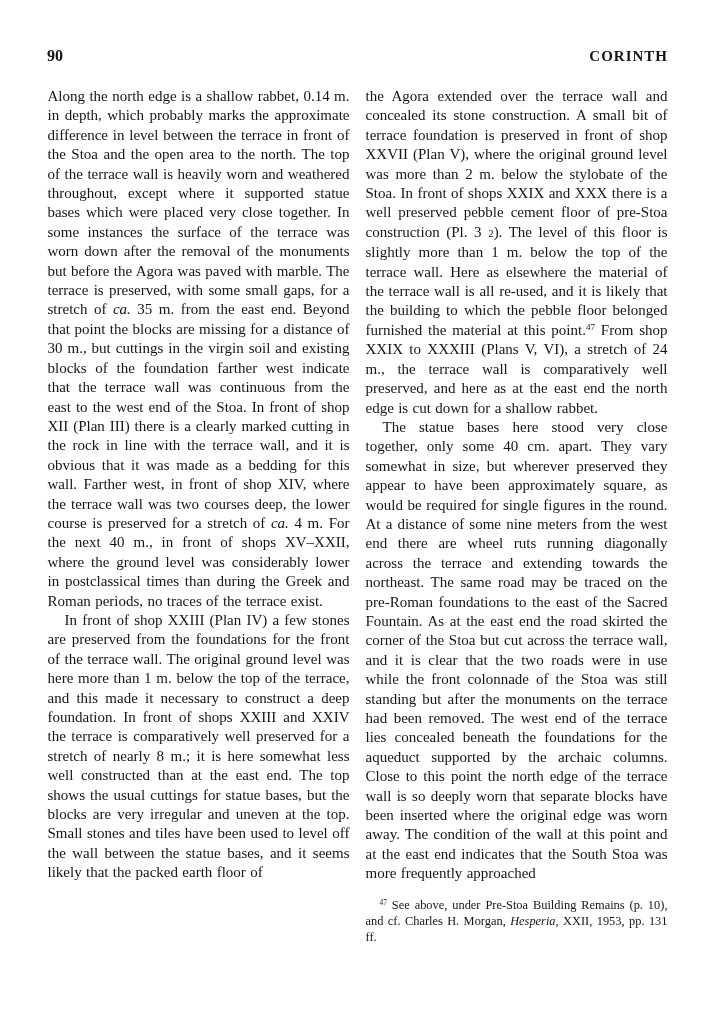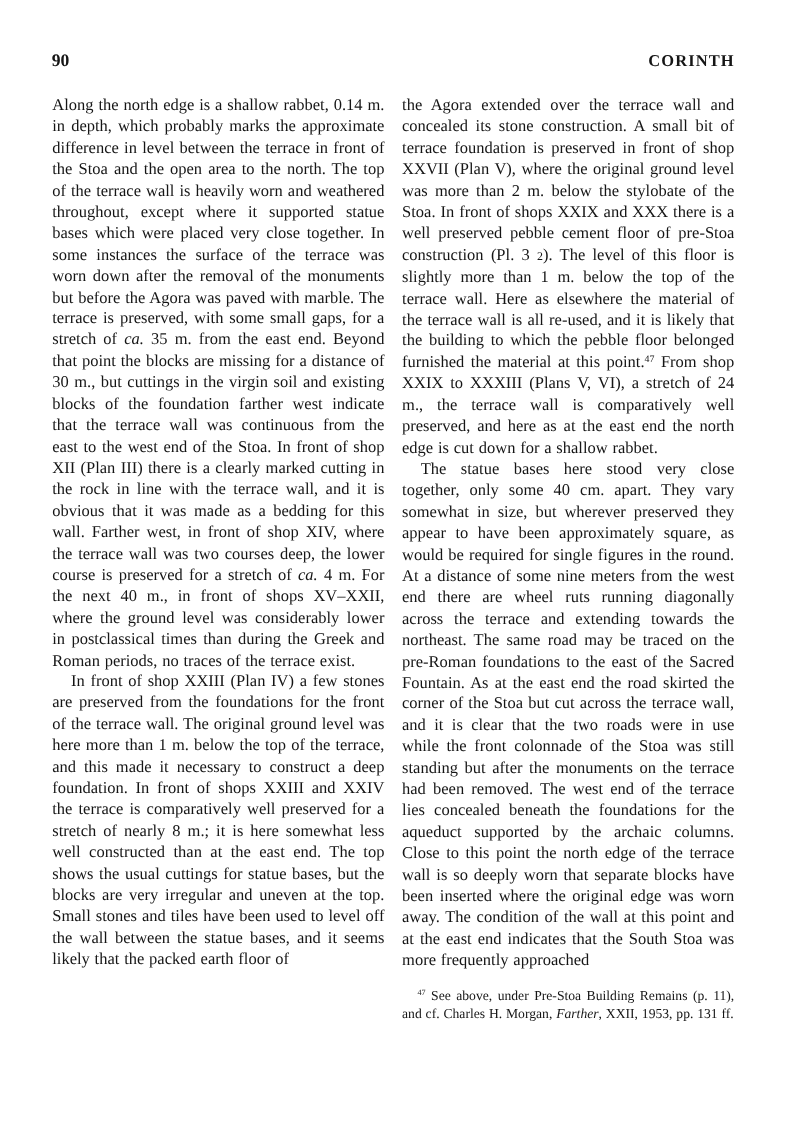--- a/index.html
+++ b/index.html
@@ -79,18 +79,18 @@
     <div class="col">
         <p class="para"><span>Along the north edge is a shallow rabbet, 0.14 m. in depth, which probably marks the approximate difference in level between the terrace in front of the Stoa and the open area to the north. The top of the terrace wall is heavily worn and weathered throughout, except where it supported statue bases which were placed very close together. In some instances the surface of the terrace was worn down after the removal of the monuments but before the Agora was paved with marble. The terrace is preserved, with some small gaps, for a stretch of </span><span class="it">ca.</span><span> 35 m. from the east end. Beyond that point the blocks are missing for a distance of 30 m., but cuttings in the virgin soil and existing blocks of the foundation farther west indicate that the terrace wall was continuous from the east to the west end of the Stoa. In front of shop XII (Plan III) there is a clearly marked cutting in the rock in line with the terrace wall, and it is obvious that it was made as a bedding for this wall. Farther west, in front of shop XIV, where the terrace wall was two courses deep, the lower course is preserved for a stretch of </span><span class="it">ca.</span><span> 4 m. For the next 40 m., in front of shops XV–XXII, where the ground level was considerably lower in postclassical times than during the Greek and Roman periods, no traces of the terrace exist.</span></p>
         <p class="para indent"><span>In front of shop XXIII (Plan IV) a few stones are preserved from the foundations for the front of the terrace wall. The original ground level was here more than 1 m. below the top of the terrace, and this made it necessary to construct a deep foundation. In front of shops XXIII and XXIV the terrace is comparatively well preserved for a stretch of nearly 8 m.; it is here somewhat less well constructed than at the east end. The top shows the usual cuttings for statue bases, but the blocks are very irregular and uneven at the top. Small stones and tiles have been used to level off the wall between the statue bases, and it seems likely that the packed earth floor of</span></p>
       </div>
     <div class="col">
       <div>
           <p class="para"><span>the Agora extended over the terrace wall and concealed its stone construction. A small bit of terrace foundation is preserved in front of shop XXVII (Plan V), where the original ground level was more than 2 m. below the stylobate of the Stoa. In front of shops XXIX and XXX there is a well preserved pebble cement floor of pre-Stoa construction (Pl. 3 </span><span class="sm">2</span><span>). The level of this floor is slightly more than 1 m. below the top of the terrace wall. Here as elsewhere the material of the terrace wall is all re-used, and it is likely that the building to which the pebble floor belonged furnished the material at this point.</span><span class="sup">47</span><span> From shop XXIX to XXXIII (Plans V, VI), a stretch of 24 m., the terrace wall is comparatively well preserved, and here as at the east end the north edge is cut down for a shallow rabbet.</span></p>
           <p class="para indent"><span>The statue bases here stood very close together, only some 40 cm. apart. They vary somewhat in size, but wherever preserved they appear to have been approximately square, as would be required for single figures in the round. At a distance of some nine meters from the west end there are wheel ruts running diagonally across the terrace and extending towards the northeast. The same road may be traced on the pre-Roman foundations to the east of the Sacred Fountain. As at the east end the road skirted the corner of the Stoa but cut across the terrace wall, and it is clear that the two roads were in use while the front colonnade of the Stoa was still standing but after the monuments on the terrace had been removed. The west end of the terrace lies concealed beneath the foundations for the aqueduct supported by the archaic columns. Close to this point the north edge of the terrace wall is so deeply worn that separate blocks have been inserted where the original edge was worn away. The condition of the wall at this point and at the east end indicates that the South Stoa was more frequently approached</span></p>
         </div>
       <div class="footnote-block">
-          <p class="para indent"><span class="sup">47</span><span> See above, under Pre-Stoa Building Remains (p. 11), and cf. Charles H. Morgan, </span><span class="it">Farther</span><span>, XXII, 1953, pp. 131 ff.</span></p>
+          <p class="para indent"><span class="sup">47</span><span> See above, under Pre-Stoa Building Remains (p. 10), and cf. Charles H. Morgan, </span><span class="it">Hesperia</span><span>, XXII, 1953, pp. 131 ff.</span></p>
         </div>
     </div>
   </div>
 
 </div>
 
 </body></html>

